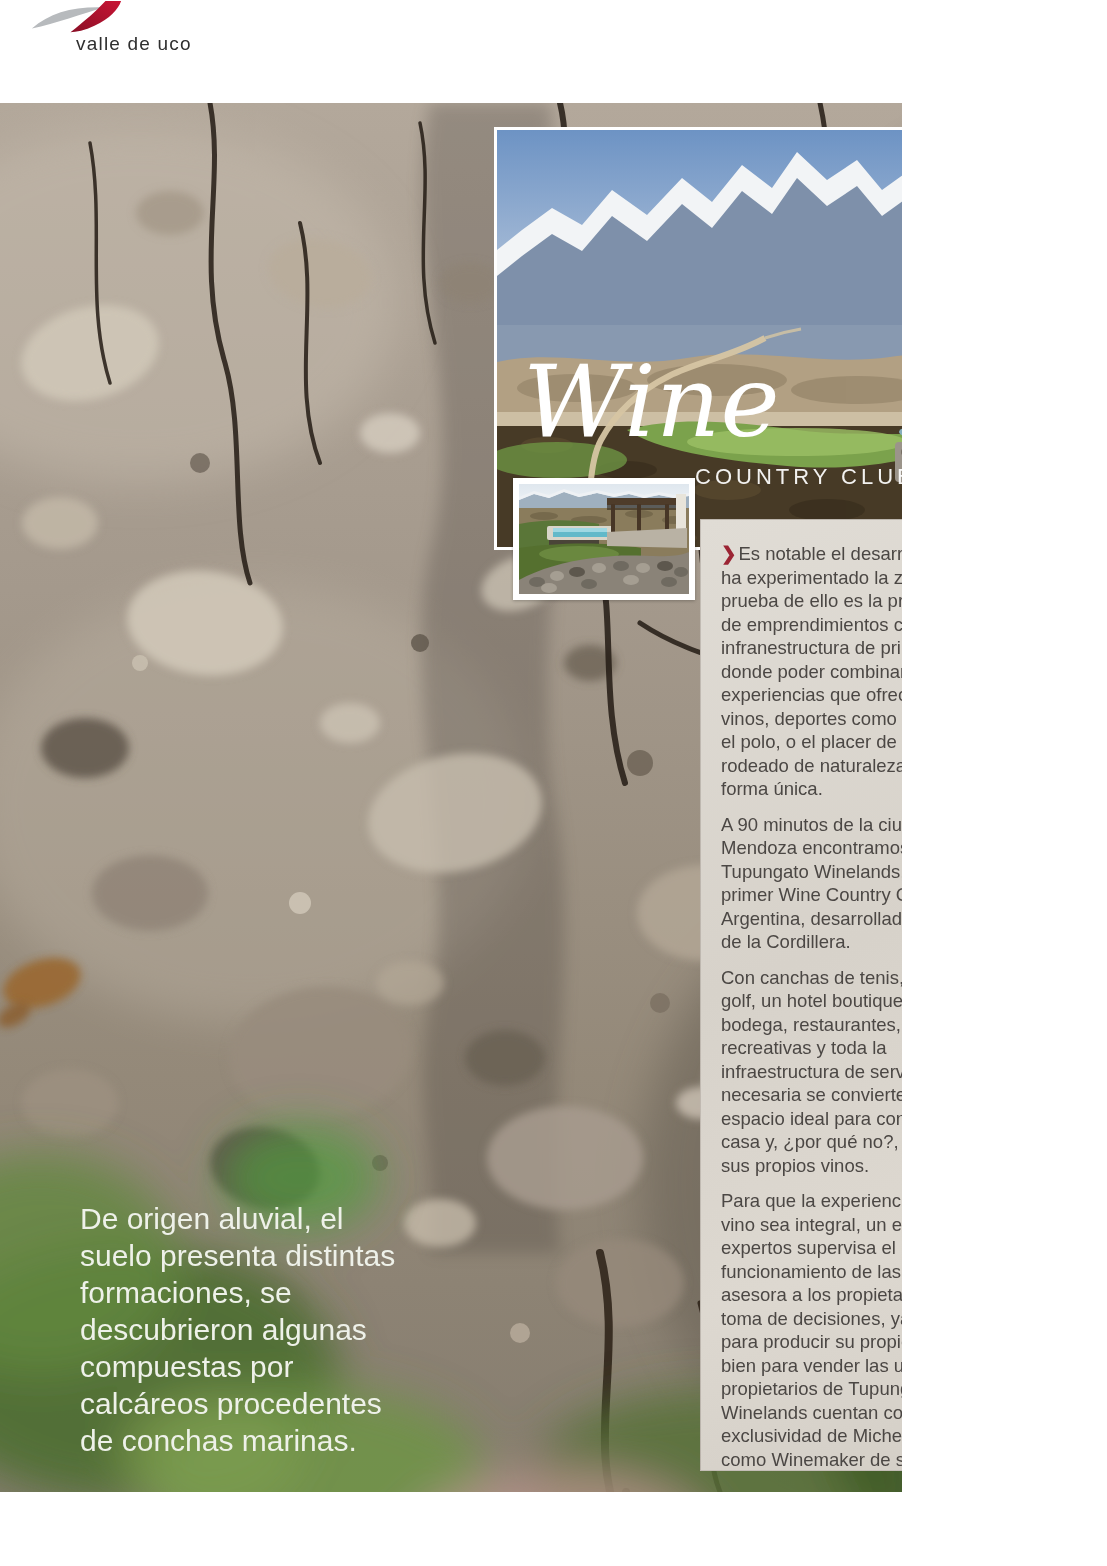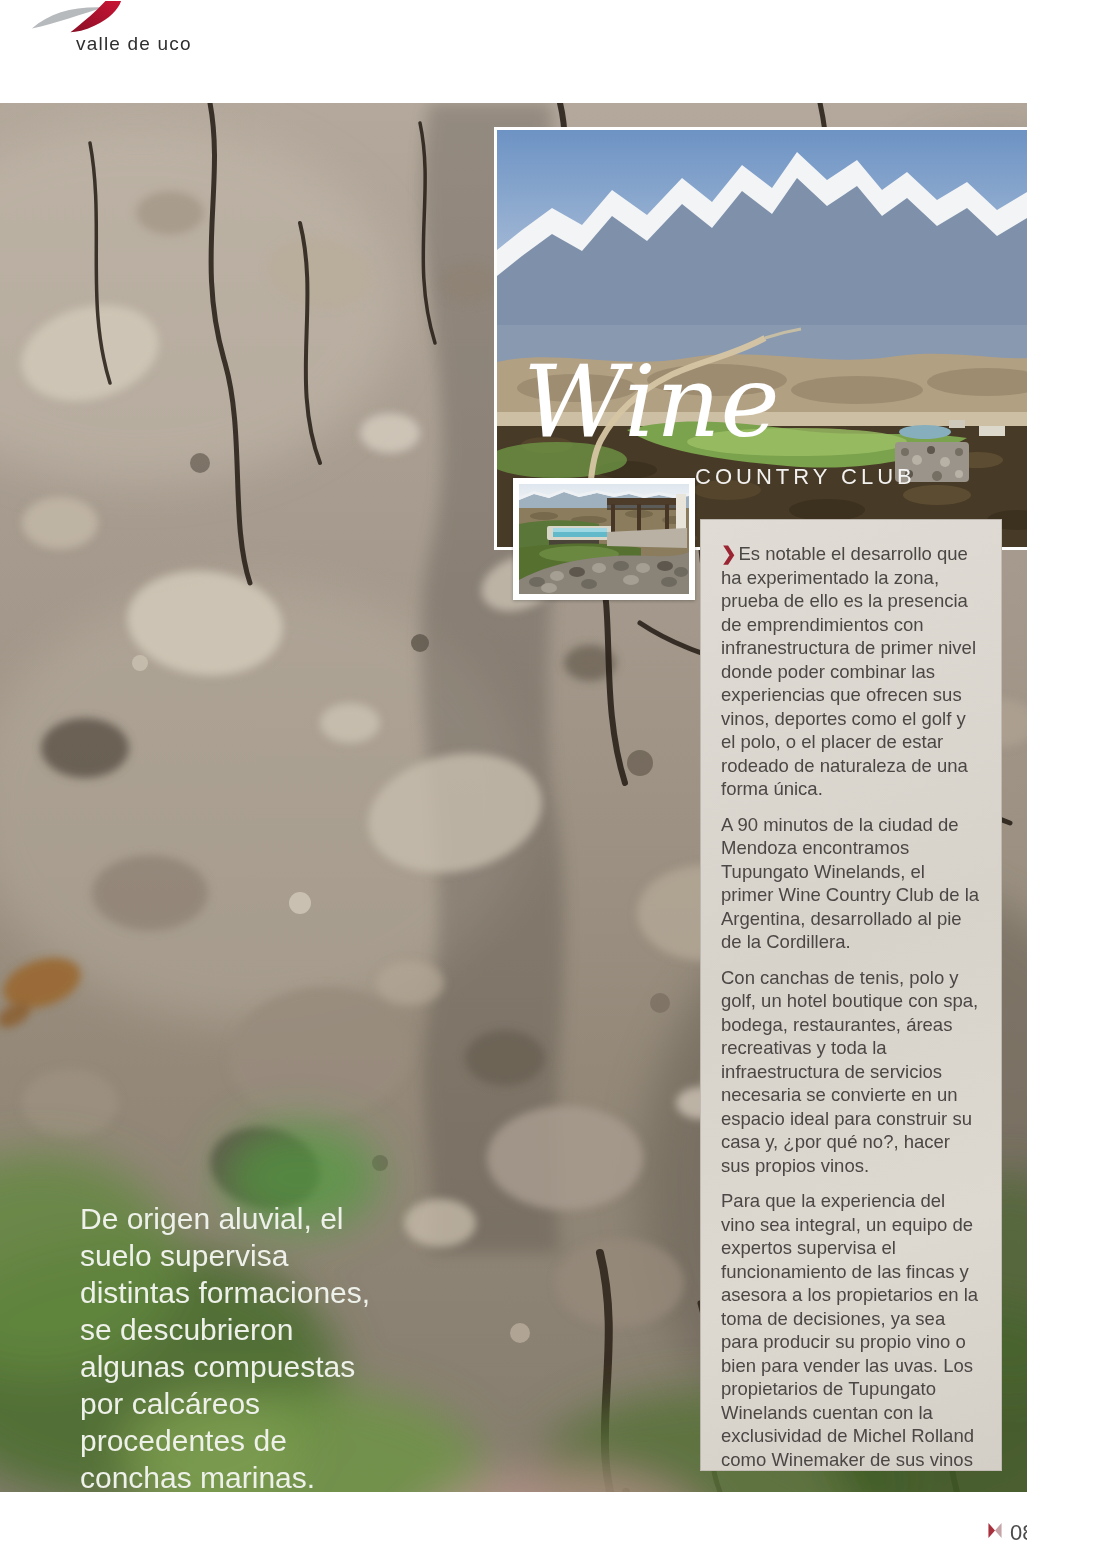--- a/index.html
+++ b/index.html
@@ -1,16 +1,16 @@
 <!DOCTYPE html>
 <html><head>
 <meta charset="utf-8">
 <style>
   html,body{margin:0;padding:0;background:#ffffff;}
-  .page{position:relative;width:1027px;height:1566px;background:#ffffff;overflow:hidden;
+  .page{position:relative;width:902px;height:1566px;background:#ffffff;overflow:hidden;
         font-family:"Liberation Sans",sans-serif;border-radius:22px;}
 
   
   .logo{position:absolute;left:30px;top:0;width:92px;height:35px;}
   .brand{position:absolute;left:76px;top:33px;font-size:19px;letter-spacing:1.2px;
          color:#2f2f2f;font-weight:400;}
 
   
   .soil{position:absolute;left:0;top:103px;width:1033px;height:1389px;overflow:hidden;background:#9b9083;}
   .soil svg{display:block;width:100%;height:100%;}
@@ -295,21 +295,21 @@
   </div>
 
   <aside class="panel">
     <p><span class="mk">❯</span><span>Es notable el desarrollo que ha experimentado la zona, prueba de ello es la presencia de emprendimientos con infranestructura de primer nivel donde poder combinar las experiencias que ofrecen sus vinos, deportes como el golf y el polo, o el placer de estar rodeado de naturaleza de una forma única.</span></p>
     <p>A 90 minutos de la ciudad de Mendoza encontramos Tupungato Winelands, el primer Wine Country Club de la Argentina, desarrollado al pie de la Cordillera.</p>
     <p>Con canchas de tenis, polo y golf, un hotel boutique con spa, bodega, restaurantes, áreas recreativas y toda la infraestructura de servicios necesaria se convierte en un espacio ideal para construir su casa y, ¿por qué no?, hacer sus propios vinos.</p>
     <p>Para que la experiencia del vino sea integral, un equipo de expertos supervisa el funcionamiento de las fincas y asesora a los propietarios en la toma de decisiones, ya sea para producir su propio vino o bien para vender las uvas. Los propietarios de Tupungato Winelands cuentan con la exclusividad de Michel Rolland como Winemaker de sus vinos y además, con el expertise de su empresa, Enorolland, para el manejo de los viñedos.</p>
 
   </aside>
 
-  <div class="caption">De origen aluvial, el suelo supervisa distintas formaciones, se descubrieron algunas compuestas por calcáreos procedentes de conchas marinas.</div>
+  <div class="caption">De origen aluvial, el suelo presenta distintas formaciones, se descubrieron algunas compuestas por calcáreos procedentes de conchas marinas.</div>
 
   <svg class="footicon" viewBox="0 0 14 16" aria-hidden="true">
     <path d="M0,0 L7,8 L0,16 Z" fill="#a8303c"></path>
     <path d="M14,0 L7,8 L14,16 Z" fill="#c5a3a6"></path>
   </svg>
   <span class="pageno">08</span>
 
 </div>
 
 </body></html>

